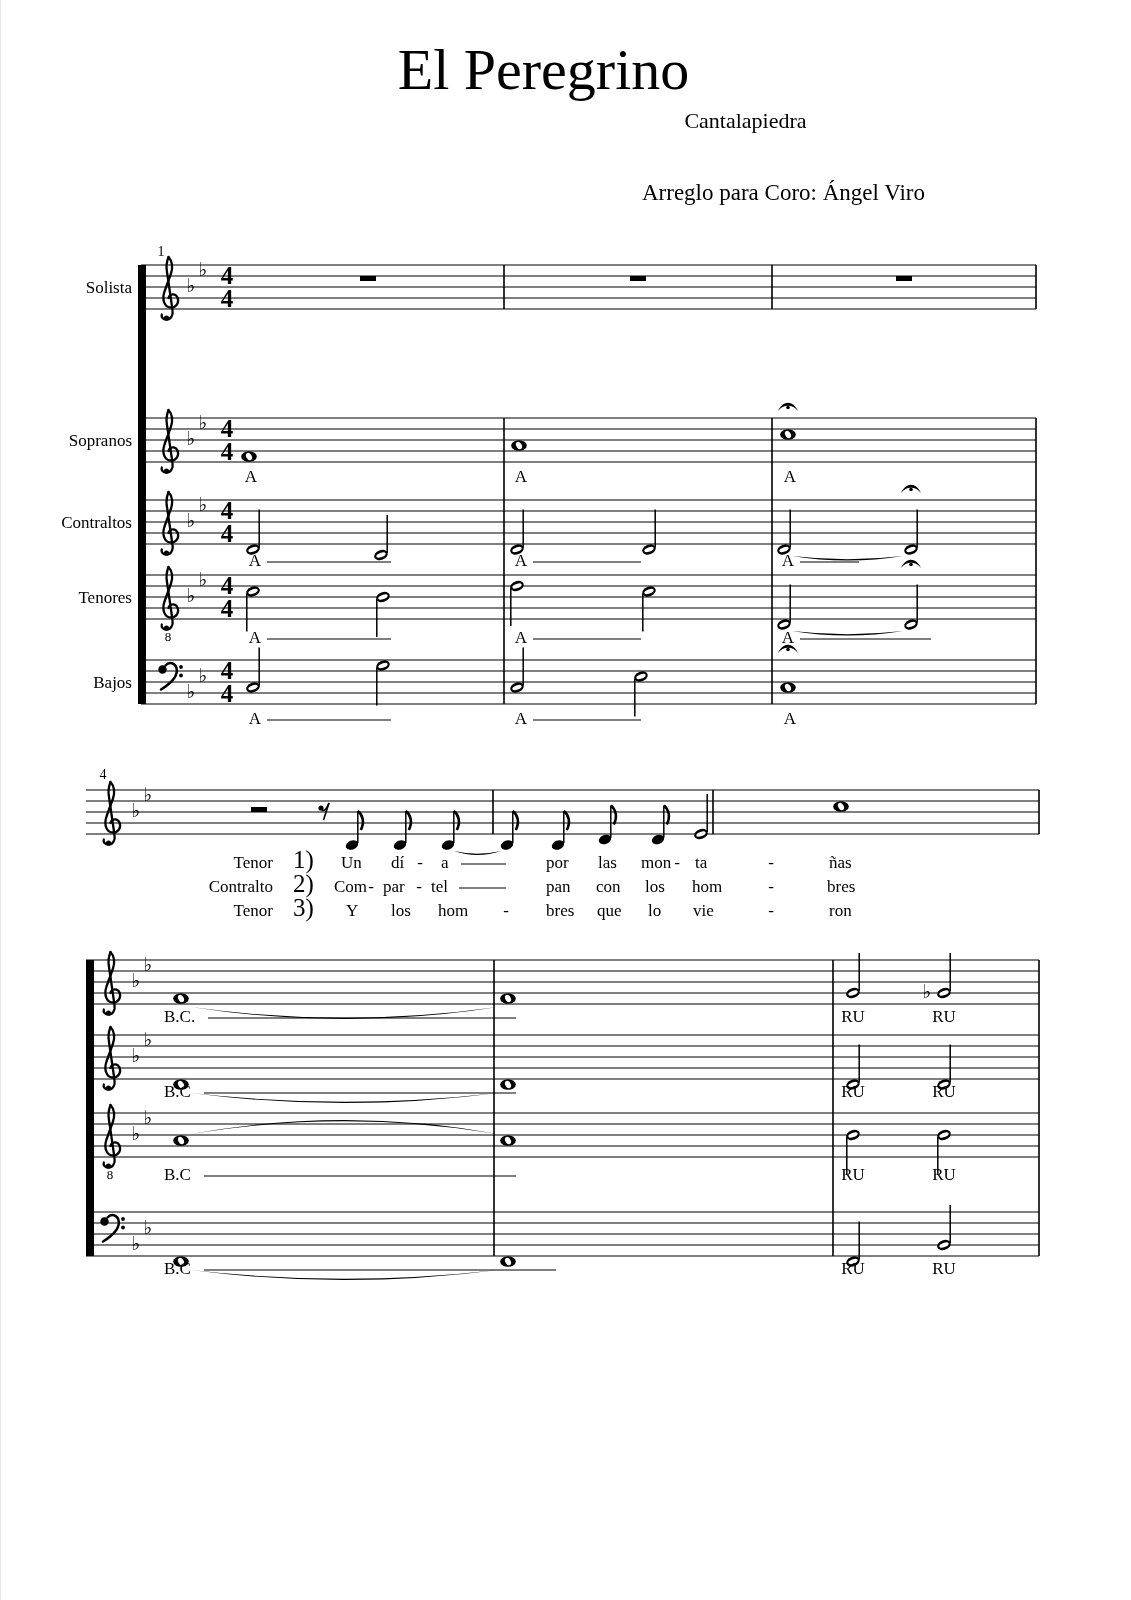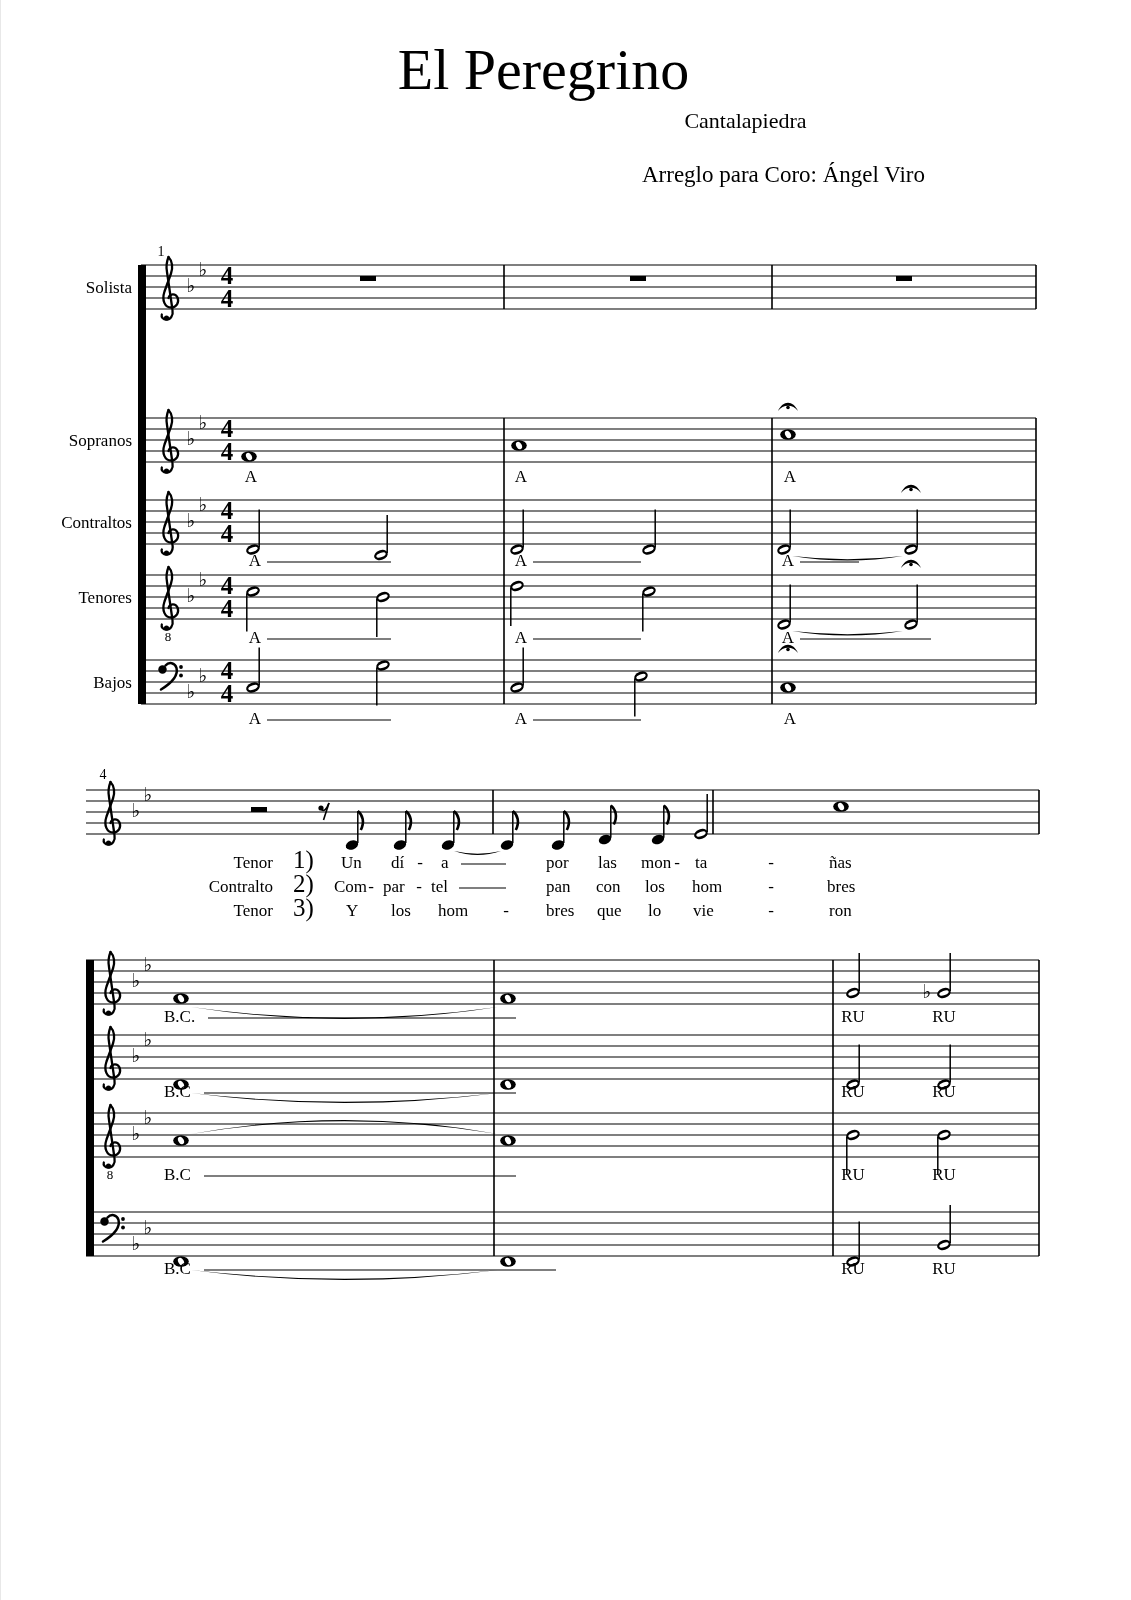--- a/index.html
+++ b/index.html
@@ -1,21 +1,21 @@
 <!DOCTYPE html>
 <html><head>
 <meta charset="utf-8">
 <style>
   html,body{margin:0;padding:0;background:#e8e8e8;}
   .page{position:relative;width:1130px;height:1600px;background:#ffffff;margin:0 auto;
         font-family:"Liberation Serif","DejaVu Serif",serif;color:#000;overflow:hidden;}
   .hdr{position:absolute;white-space:nowrap;transform:translateX(-50%);}
   #title{left:543px;top:36px;font-size:58px;}
   #composer{left:745px;top:108px;font-size:22px;}
-  #arranger{left:783px;top:162px;font-size:23px;font-family:Liberation Serif, serif;}
+  #arranger{left:783px;top:180px;font-size:23px;font-family:Liberation Serif, serif;}
   #score-svg{position:absolute;left:0;top:0;}
   text{fill:#000;}
 </style>
 </head>
 <body>
 
 <div class="page">
   <div class="hdr" id="title">El Peregrino</div>
   <div class="hdr" id="composer">Cantalapiedra</div>
   <div class="hdr" id="arranger">Arreglo para Coro: Ángel Viro</div>

